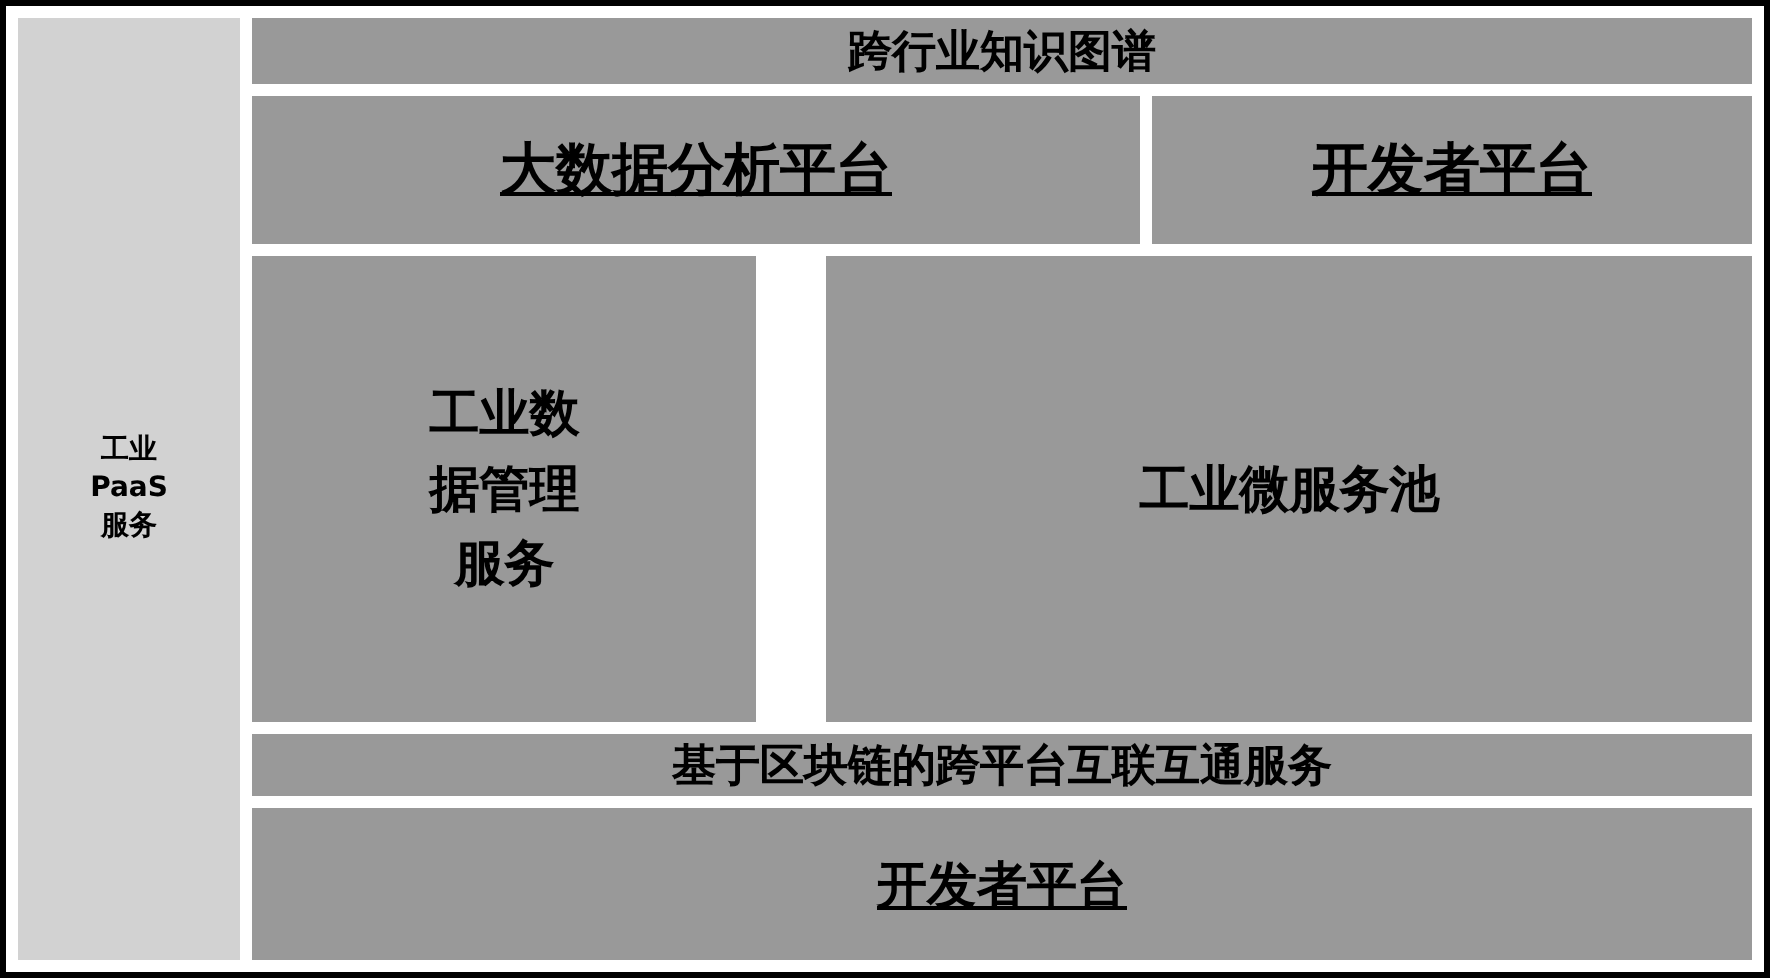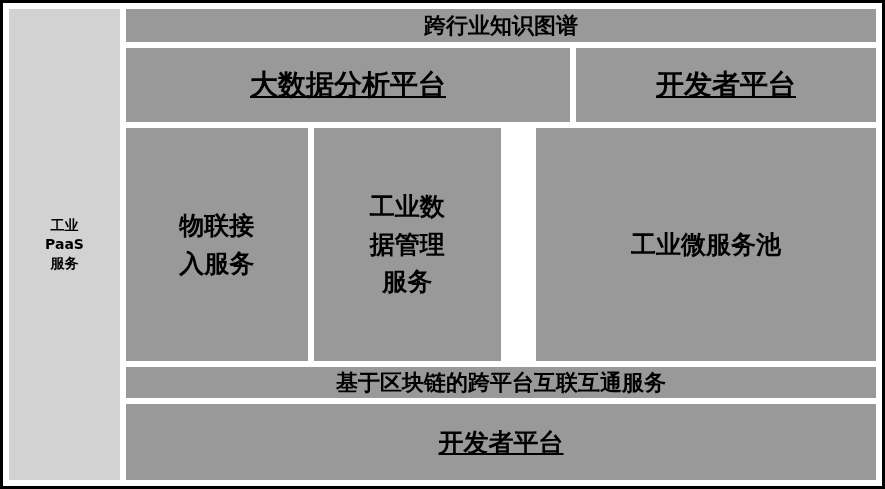--- a/index.html
+++ b/index.html
@@ -80,22 +80,20 @@
     <div class="row top-bar-row">
       <div class="block">跨行业知识图谱</div>
     </div>
 
     <div class="row platforms-row">
       <div class="block block-bigdata">大数据分析平台</div>
       <div class="block block-ai">开发者平台</div>
     </div>
 
     <div class="row services-row">
-      <div class="block svc-0">物联接
-入服务</div>
       <div class="block svc-1">工业数
 据管理
 服务</div>
       <div class="block svc-2">工业微服务池</div>
     </div>
 
     <div class="row blockchain-row">
       <div class="block">基于区块链的跨平台互联互通服务</div>
     </div>
 

